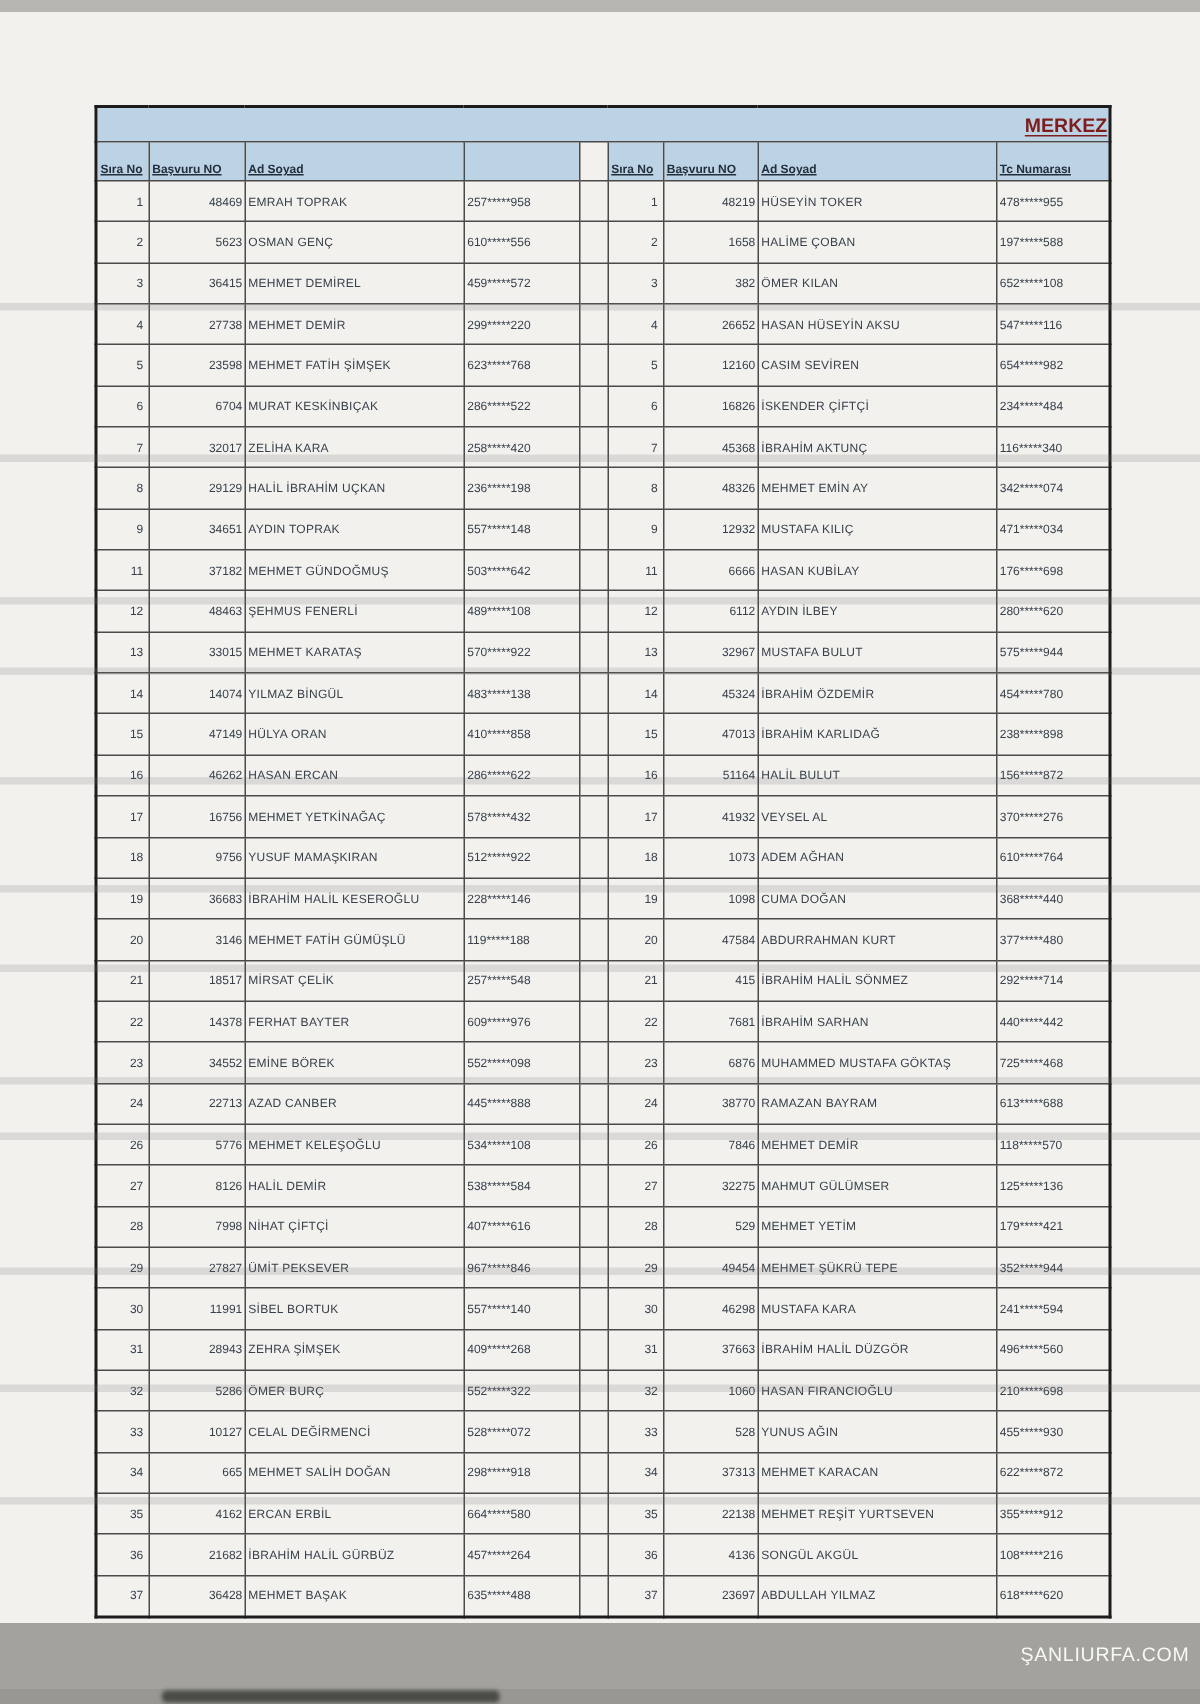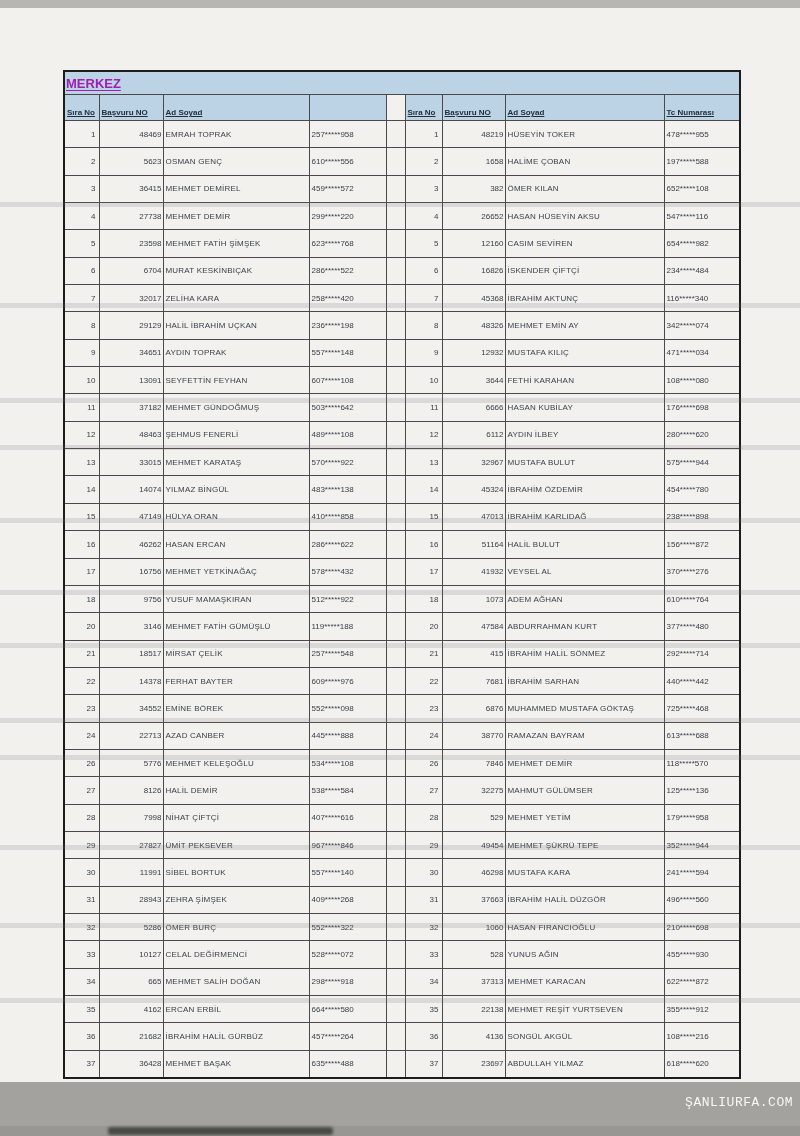--- a/index.html
+++ b/index.html
@@ -7,36 +7,36 @@
     width:800px; height:1136px;
     background:#f2f1ee;
     font-family:"Liberation Sans", sans-serif;
     position:relative; overflow:hidden;
   }
   .top-strip { position:absolute; top:0; left:0; width:800px; height:8px; background:#b7b6b3; }
   .bottom-band { position:absolute; left:0; top:1082px; width:800px; height:54px; background:#a3a29f; }
   .bottom-edge { position:absolute; left:0; top:1126px; width:800px; height:10px; background:#989793; }
   .watermark {
     position:absolute; right:7px; top:1095px;
-    color:#f8f8f5; font-family:Liberation Mono, monospace;
+    color:#f8f8f5; font-family:Liberation Sans, sans-serif;
     font-size:13px; letter-spacing:0.5px;
   }
   .smudge { position:absolute; left:108px; top:1127px; width:225px; height:8px; background:#4a4a47; filter:blur(1.5px); border-radius:3px; }
   .band { position:absolute; left:0; width:800px; height:5px; background:rgba(110,110,110,0.18); pointer-events:none; }
 
   table.merkez {
     position:absolute; left:63px; top:70px; width:676px;
     border-collapse:collapse; table-layout:fixed;
     border:2px solid #1c1c1c;
   }
   .merkez th, .merkez td { border:1px solid #4a4a4a; overflow:hidden; }
   .blue { background:#bcd3e6; }
   .title-row th {
-    height:20px; font-size:13px; font-weight:bold; text-align:left;
-    color:#a21caf; text-decoration:underline; text-underline-offset:2px;
+    height:20px; font-size:13px; font-weight:bold; text-align:right;
+    color:#7f1d1d; text-decoration:underline; text-underline-offset:2px;
   }
   .section-row th { height:19px; font-size:9px; font-weight:bold; text-align:center; color:#1c2733; }
   .header-row th {
     height:22px; font-size:8px; font-weight:bold; text-align:left;
     vertical-align:bottom; padding:0 0 3px 2px; color:#232f3b;
     text-decoration:underline; text-underline-offset:1px; white-space:nowrap;
   }
   .gap-cell { background:#f2f1ee; }
   .data-row td { height:24.35px; font-size:8px; color:#38414c; vertical-align:middle; }
   .c-sira    { text-align:right; padding-right:3px; }
@@ -171,31 +171,20 @@
     <td class="c-basvuru">34651</td>
     <td class="c-ad">AYDIN TOPRAK</td>
     <td class="c-tc">557*****148</td>
     <td class="gap-cell"></td>
     <td class="c-sira">9</td>
     <td class="c-basvuru">12932</td>
     <td class="c-ad">MUSTAFA KILIÇ</td>
     <td class="c-tc">471*****034</td>
   </tr>
       <tr class="data-row">
-    <td class="c-sira">10</td>
-    <td class="c-basvuru">13091</td>
-    <td class="c-ad">SEYFETTİN FEYHAN</td>
-    <td class="c-tc">607*****108</td>
-    <td class="gap-cell"></td>
-    <td class="c-sira">10</td>
-    <td class="c-basvuru">3644</td>
-    <td class="c-ad">FETHİ KARAHAN</td>
-    <td class="c-tc">108*****080</td>
-  </tr>
-      <tr class="data-row">
     <td class="c-sira">11</td>
     <td class="c-basvuru">37182</td>
     <td class="c-ad">MEHMET GÜNDOĞMUŞ</td>
     <td class="c-tc">503*****642</td>
     <td class="gap-cell"></td>
     <td class="c-sira">11</td>
     <td class="c-basvuru">6666</td>
     <td class="c-ad">HASAN KUBİLAY</td>
     <td class="c-tc">176*****698</td>
   </tr>
@@ -270,20 +259,31 @@
     <td class="c-basvuru">9756</td>
     <td class="c-ad">YUSUF MAMAŞKIRAN</td>
     <td class="c-tc">512*****922</td>
     <td class="gap-cell"></td>
     <td class="c-sira">18</td>
     <td class="c-basvuru">1073</td>
     <td class="c-ad">ADEM AĞHAN</td>
     <td class="c-tc">610*****764</td>
   </tr>
       <tr class="data-row">
+    <td class="c-sira">19</td>
+    <td class="c-basvuru">36683</td>
+    <td class="c-ad">İBRAHİM HALİL KESEROĞLU</td>
+    <td class="c-tc">228*****146</td>
+    <td class="gap-cell"></td>
+    <td class="c-sira">19</td>
+    <td class="c-basvuru">1098</td>
+    <td class="c-ad">CUMA DOĞAN</td>
+    <td class="c-tc">368*****440</td>
+  </tr>
+      <tr class="data-row">
     <td class="c-sira">20</td>
     <td class="c-basvuru">3146</td>
     <td class="c-ad">MEHMET FATİH GÜMÜŞLÜ</td>
     <td class="c-tc">119*****188</td>
     <td class="gap-cell"></td>
     <td class="c-sira">20</td>
     <td class="c-basvuru">47584</td>
     <td class="c-ad">ABDURRAHMAN KURT</td>
     <td class="c-tc">377*****480</td>
   </tr>
@@ -355,21 +355,21 @@
   </tr>
       <tr class="data-row">
     <td class="c-sira">28</td>
     <td class="c-basvuru">7998</td>
     <td class="c-ad">NİHAT ÇİFTÇİ</td>
     <td class="c-tc">407*****616</td>
     <td class="gap-cell"></td>
     <td class="c-sira">28</td>
     <td class="c-basvuru">529</td>
     <td class="c-ad">MEHMET YETİM</td>
-    <td class="c-tc">179*****958</td>
+    <td class="c-tc">179*****421</td>
   </tr>
       <tr class="data-row">
     <td class="c-sira">29</td>
     <td class="c-basvuru">27827</td>
     <td class="c-ad">ÜMİT PEKSEVER</td>
     <td class="c-tc">967*****846</td>
     <td class="gap-cell"></td>
     <td class="c-sira">29</td>
     <td class="c-basvuru">49454</td>
     <td class="c-ad">MEHMET ŞÜKRÜ TEPE</td>

